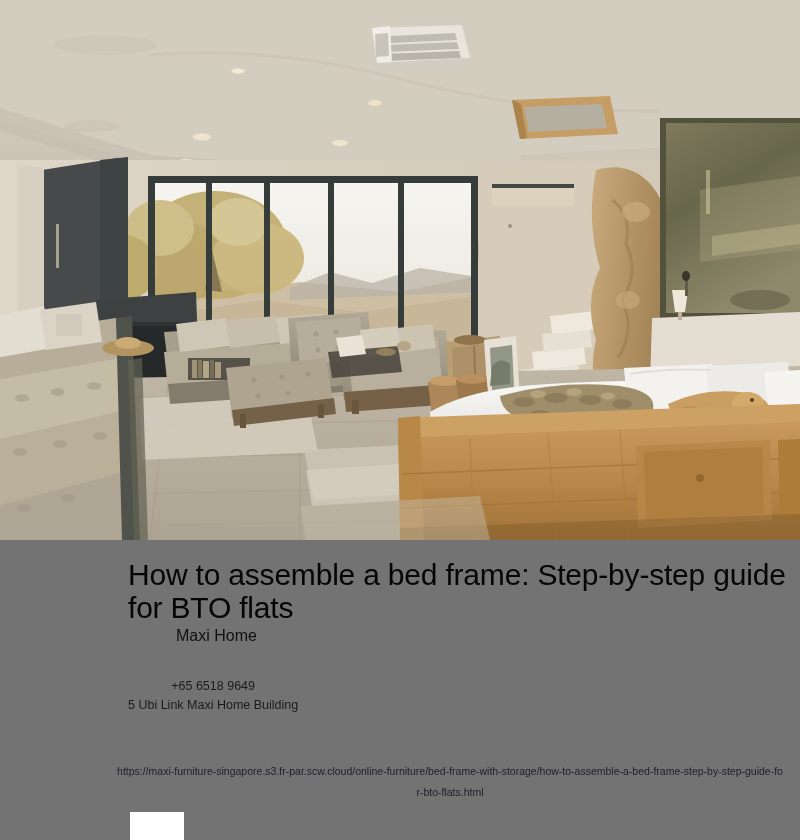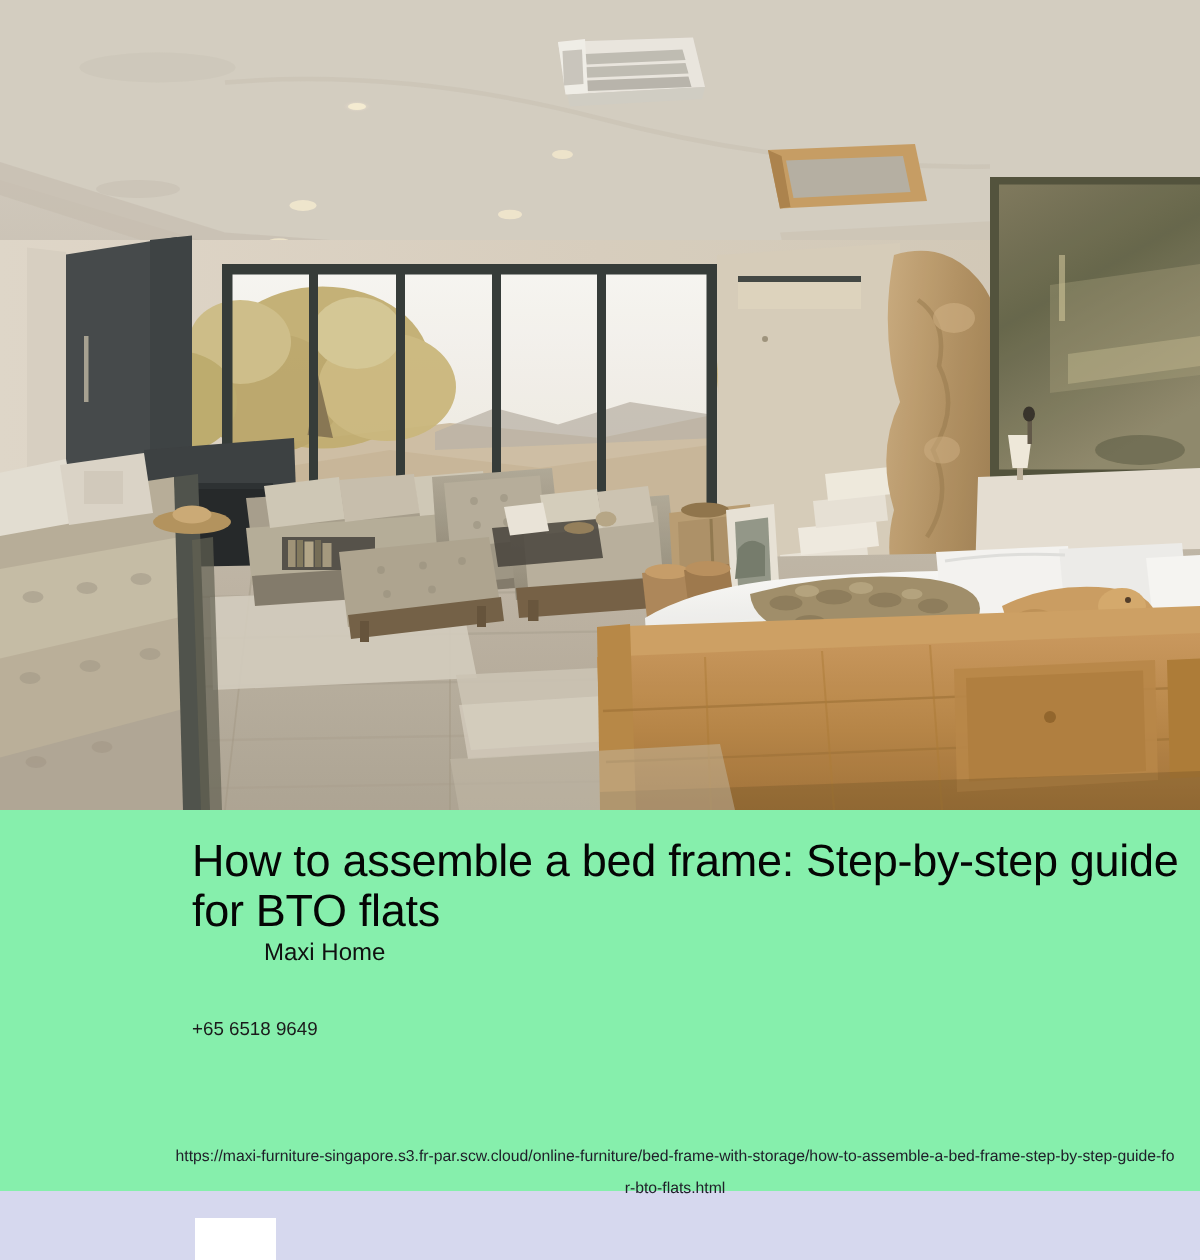--- a/index.html
+++ b/index.html
@@ -14,22 +14,22 @@
   
   .hero {
     position:absolute; left:0; top:0; width:800px; height:540px;
     overflow:hidden;
     background:#b9b1a3;
   }
   .hero svg { display:block; width:800px; height:540px; }
 
   
   .panel {
-    position:absolute; left:0; top:540px; width:800px; height:254px;
-    background:#86efac;
+    position:absolute; left:0; top:540px; width:800px; height:300px;
+    background:#737373;
   }
   .title {
     position:absolute; left:128px; top:18px; width:660px;
     font-size:30px; line-height:33px; font-weight:400;
     color:#050505; letter-spacing:-0.2px;
   }
   .subtitle {
     position:absolute; left:128px; top:85px;
     font-size:16px; line-height:22px; color:#101010; font-weight:400;margin-left:48px;
   }
@@ -421,20 +421,21 @@
   </div>
 
   <div class="panel">
 
     <div class="title">How to assemble a bed frame: Step-by-step guide for BTO flats</div>
 
     <div class="subtitle">Maxi Home</div>
 
     <div class="contact">
       <div>+65 6518 9649</div>
+      <div>5 Ubi Link Maxi Home Building</div>
     </div>
 
     <div class="url">https://maxi-furniture-singapore.s3.fr-par.scw.cloud/online-furniture/bed-frame-with-storage/how-to-assemble-a-bed-frame-step-by-step-guide-for-bto-flats.html</div>
 
     <div class="badge">
       
     </div>
 
   </div>
 

